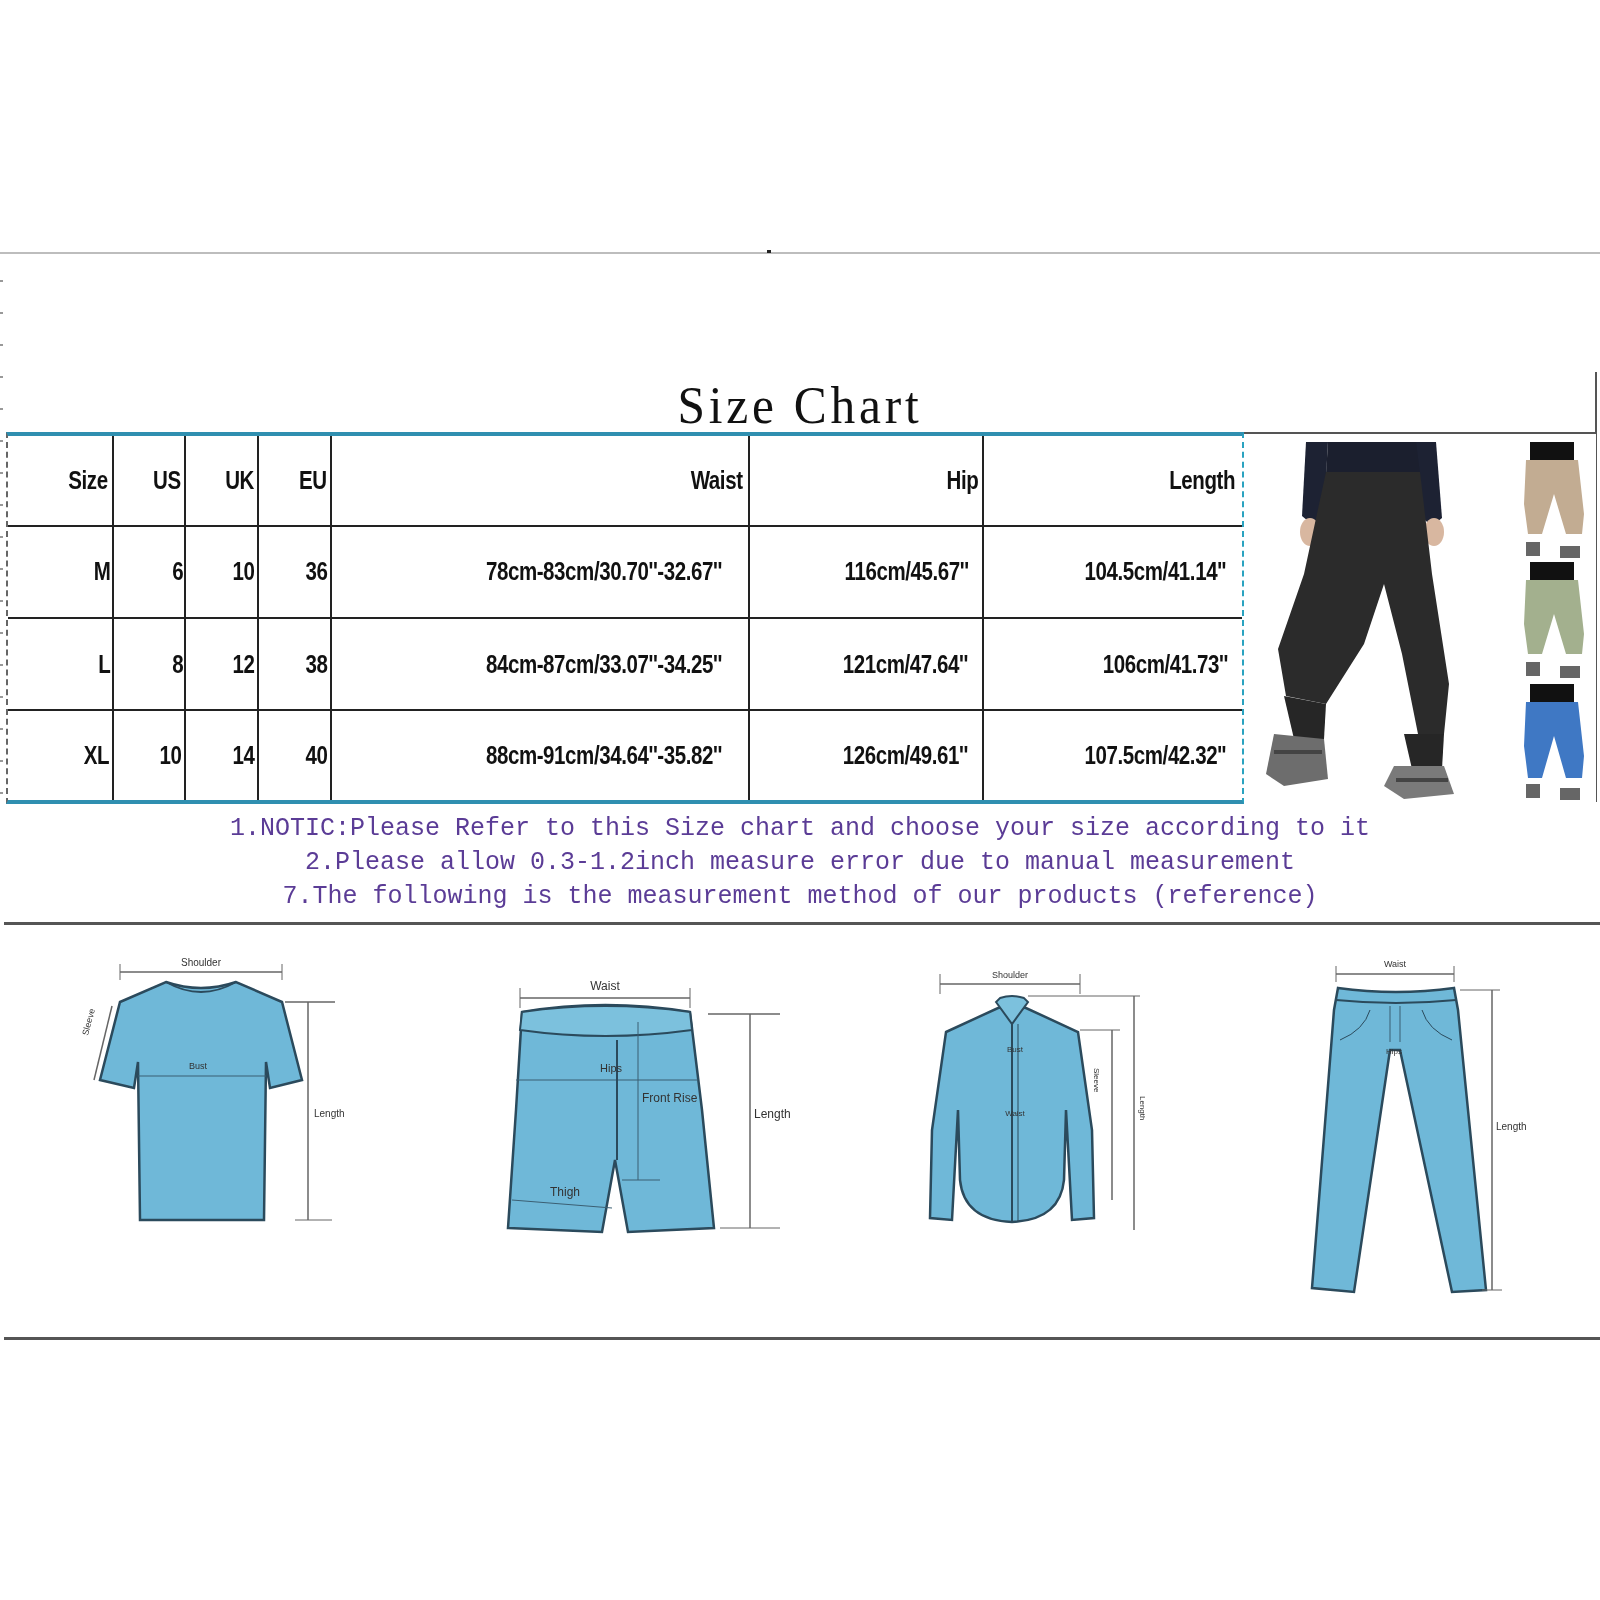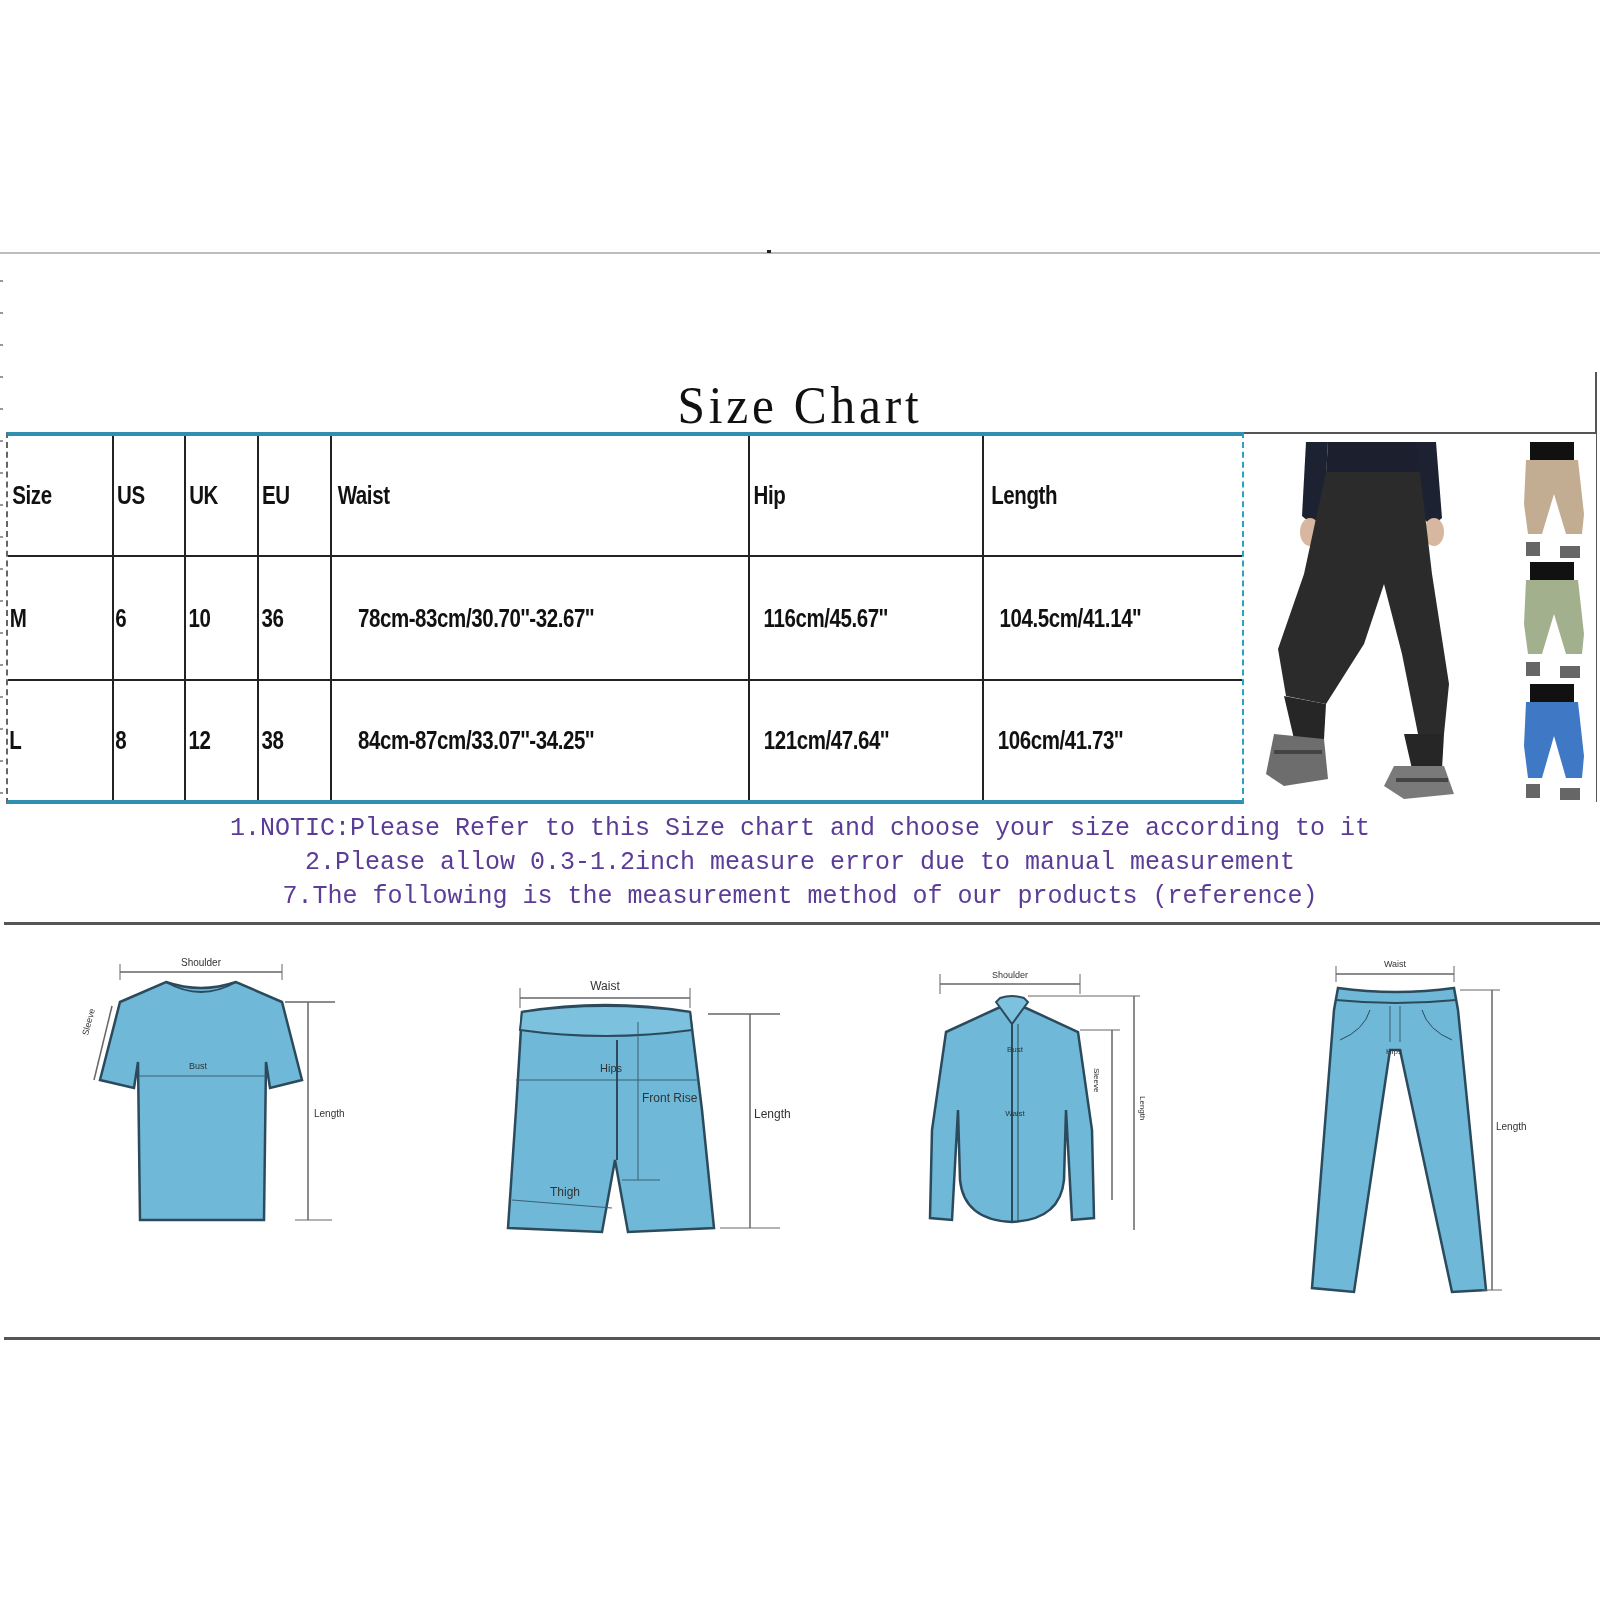--- a/index.html
+++ b/index.html
@@ -7,21 +7,21 @@
   .top-rule { position:absolute; left:0; top:252px; width:1600px; height:2px; background:#bdbdbd; }
   .top-dot { position:absolute; left:767px; top:250px; width:4px; height:3px; background:#222; }
   .left-ticks { position:absolute; left:0; top:280px; width:3px; height:520px;
     background:repeating-linear-gradient(to bottom, #999 0 2px, transparent 2px 32px); }
   .right-frame { position:absolute; left:1595px; top:372px; width:2px; height:430px; background:#555; }
   .title { position:absolute; left:0; width:1600px; top:376px; text-align:center;
     font-family:"Liberation Serif", serif; font-size:52px; letter-spacing:4px; color:#111; transform:scaleX(0.95); }
   .table-wrap { position:absolute; left:6px; top:432px; width:1238px; height:372px;
     border-top:4px solid #2f8fb0; border-bottom:4px solid #2f8fb0; border-left:2px dashed #666; border-right:2px dashed #2aa3c0; box-sizing:border-box; }
   table.size-table { width:100%; height:100%; border-collapse:collapse; table-layout:fixed; }
-  table.size-table td, table.size-table th { border:2px solid #222; text-align:left; font-weight:bold;
+  table.size-table td, table.size-table th { border:2px solid #222; text-align:right; font-weight:bold;
     font-size:25px; font-family:"Liberation Sans", sans-serif; transform-origin:center; letter-spacing:-0.5px; padding:0; }
   table.size-table th { font-weight:bold; }
   table.size-table tr:first-child th { border-top:none; }
   table.size-table tr:last-child td { border-bottom:none; }
   table.size-table tr th:first-child, table.size-table tr td:first-child { border-left:none; }
   table.size-table tr th:last-child, table.size-table tr td:last-child { border-right:none; }
   .cell-txt { display:inline-block; transform:scaleX(0.82); }
   .photo-panel { position:absolute; left:1244px; top:432px; width:352px; height:372px; border-top:2px solid #555; background:#fff; }
   .notes { position:absolute; left:0; width:1600px; top:812px; text-align:center; font-family:"Liberation Mono", monospace; color:#5b3c96; font-size:25px; line-height:34px; }
   .notes div { white-space:pre; }
@@ -72,20 +72,29 @@
     </tr>
     <tr>
       <td><span class="cell-txt">L</span></td>
       <td><span class="cell-txt">8</span></td>
       <td><span class="cell-txt">12</span></td>
       <td><span class="cell-txt">38</span></td>
       <td><span class="cell-txt">84cm-87cm/33.07''-34.25''</span></td>
       <td><span class="cell-txt">121cm/47.64''</span></td>
       <td><span class="cell-txt">106cm/41.73''</span></td>
     </tr>
+    <tr>
+      <td><span class="cell-txt">XL</span></td>
+      <td><span class="cell-txt">10</span></td>
+      <td><span class="cell-txt">14</span></td>
+      <td><span class="cell-txt">40</span></td>
+      <td><span class="cell-txt">88cm-91cm/34.64''-35.82''</span></td>
+      <td><span class="cell-txt">126cm/49.61''</span></td>
+      <td><span class="cell-txt">107.5cm/42.32''</span></td>
+    </tr>
   </tbody>
     </table>
 </div>
 
 <div class="photo-panel">
   <svg width="352" height="372" viewBox="0 0 352 372">
 
     <g>
       <path d="M62 8 L84 8 L80 80 L70 92 L58 82 Z" fill="#1d2233"></path>
       <path d="M170 8 L192 8 L198 84 L188 92 L176 82 Z" fill="#1d2233"></path>

